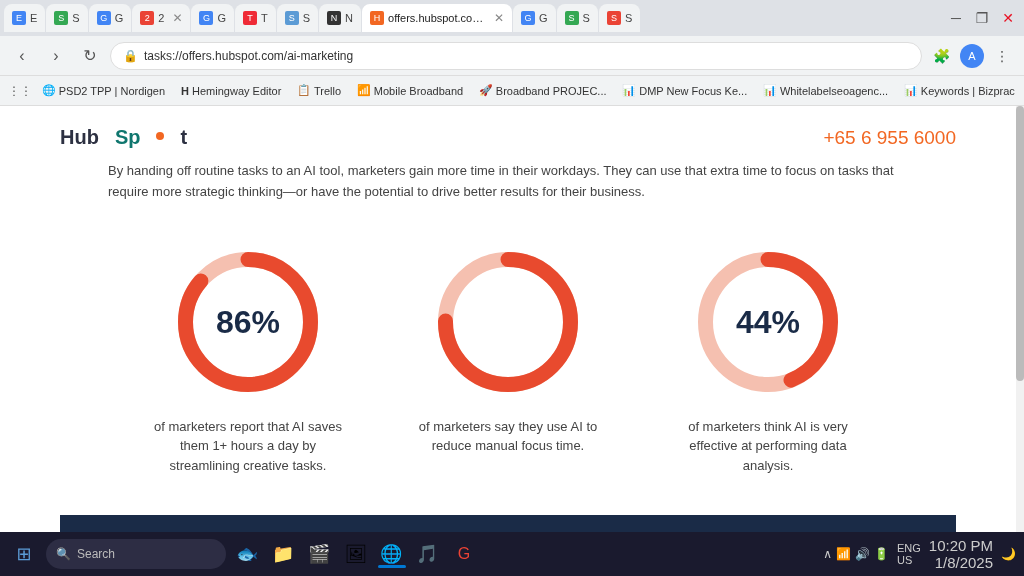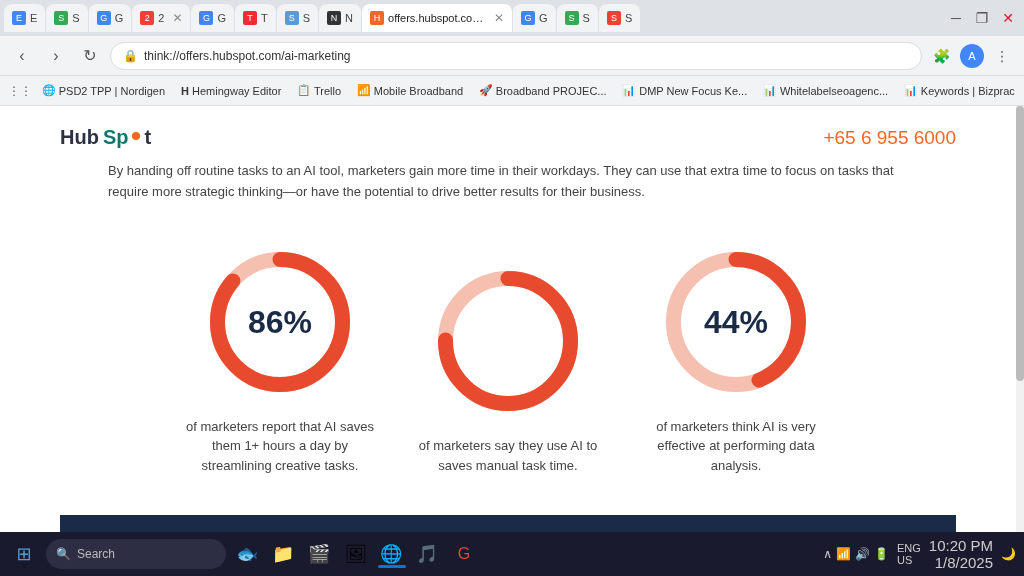--- a/index.html
+++ b/index.html
@@ -80,33 +80,33 @@
     .page-content {
       flex: 1; background: #fff; padding: 20px 60px 0;
       max-width: 1016px; overflow: hidden;
     }
 
     
     .site-header {
       display: flex; justify-content: space-between; align-items: center;
       padding-bottom: 12px;
     }
-    .hubspot-logo { display: flex; align-items: center; gap: 4px; font-size: 22px; font-weight: bold; color: #333; }
+    .hubspot-logo { display: flex; align-items: center; gap: 16px; font-size: 22px; font-weight: bold; color: #333; }
     .phone-number { color: #f26722; font-size: 19px; font-weight: 500; }
 
     
     .intro-text {
       font-size: 13px; color: #444; line-height: 1.6;
       max-width: 800px; margin: 0 auto 24px; text-align: left;
     }
 
     
     .stats-section {
-      display: flex; justify-content: center; align-items: flex-end;
-      gap: 28px; padding: 20px 0;
+      display: flex; justify-content: center; align-items: flex-start;
+      gap: 60px; padding: 20px 0;
     }
     .stat-item { display: flex; flex-direction: column; align-items: center; width: 200px; }
 
     
     .donut-container {
       position: relative; width: 150px; height: 150px; margin-bottom: 20px;
     }
     .donut-container svg { width: 150px; height: 150px; transform: rotate(-90deg); }
     .donut-bg { fill: none; stroke: #f5c0b0; stroke-width: 12; }
     .donut-fg { fill: none; stroke: #e84a2e; stroke-width: 12; stroke-linecap: round; }
@@ -224,21 +224,21 @@
       <button style="color:#e81123;">✕</button>
     </div>
   </div>
 
   <div class="address-bar">
     <button class="nav-btn">‹</button>
     <button class="nav-btn">›</button>
     <button class="nav-btn">↻</button>
     <div class="url-box">
       <span class="url-icon">🔒</span>
-      <span class="url-text">think://offers.hubspot.com/ai-marketing</span>
+      <span class="url-text">tasks://offers.hubspot.com/ai-marketing</span>
     </div>
     <div class="profile-area">
       <button class="profile-btn">🧩</button>
       <button class="profile-btn" style="background:#4285f4; color:white; border-radius:50%; width:24px; height:24px; font-size:11px;">A</button>
       <button class="profile-btn">⋮</button>
     </div>
   </div>
 
   <div class="bookmarks-bar">
     <button class="nav-btn" style="font-size:12px;">⋮⋮</button>
@@ -309,21 +309,21 @@
       </div>
 
       <div class="stat-item">
         <div class="donut-container">
           <svg viewBox="0 0 120 120">
             <circle class="donut-bg" cx="60" cy="60" r="50"></circle>
             <circle class="donut-fg" cx="60" cy="60" r="50" stroke-dasharray="236 314" stroke-dashoffset="0">
             </circle>
           </svg>
         </div>
-        <p class="stat-text">of marketers say they use AI to saves manual task time.</p>
+        <p class="stat-text">of marketers say they use AI to reduce manual focus time.</p>
       </div>
 
       <div class="stat-item">
         <div class="donut-container">
           <svg viewBox="0 0 120 120">
             <circle class="donut-bg" cx="60" cy="60" r="50"></circle>
             <circle class="donut-fg" cx="60" cy="60" r="50" stroke-dasharray="138 314" stroke-dashoffset="0">
             </circle>
           </svg>
           <div class="donut-label">44%</div>

